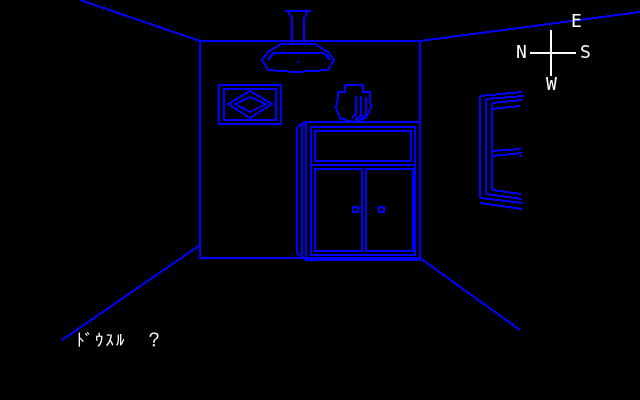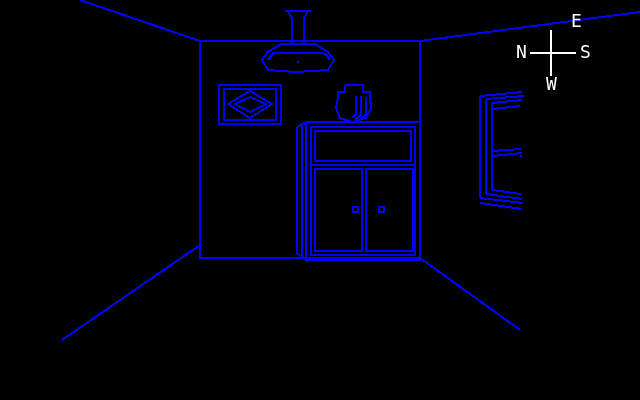--- a/index.html
+++ b/index.html
@@ -161,14 +161,15 @@
       <line x1="530" y1="53" x2="576" y2="53"></line>
     </g>
 
   </svg>
 
   <div class="compass-label" id="compass-e">E</div>
   <div class="compass-label" id="compass-n">N</div>
   <div class="compass-label" id="compass-s">S</div>
   <div class="compass-label" id="compass-w">W</div>
 
+  <div class="prompt-text">ﾄﾞｳｽﾙ　？</div>
 
 </div>
 
 </body></html>

